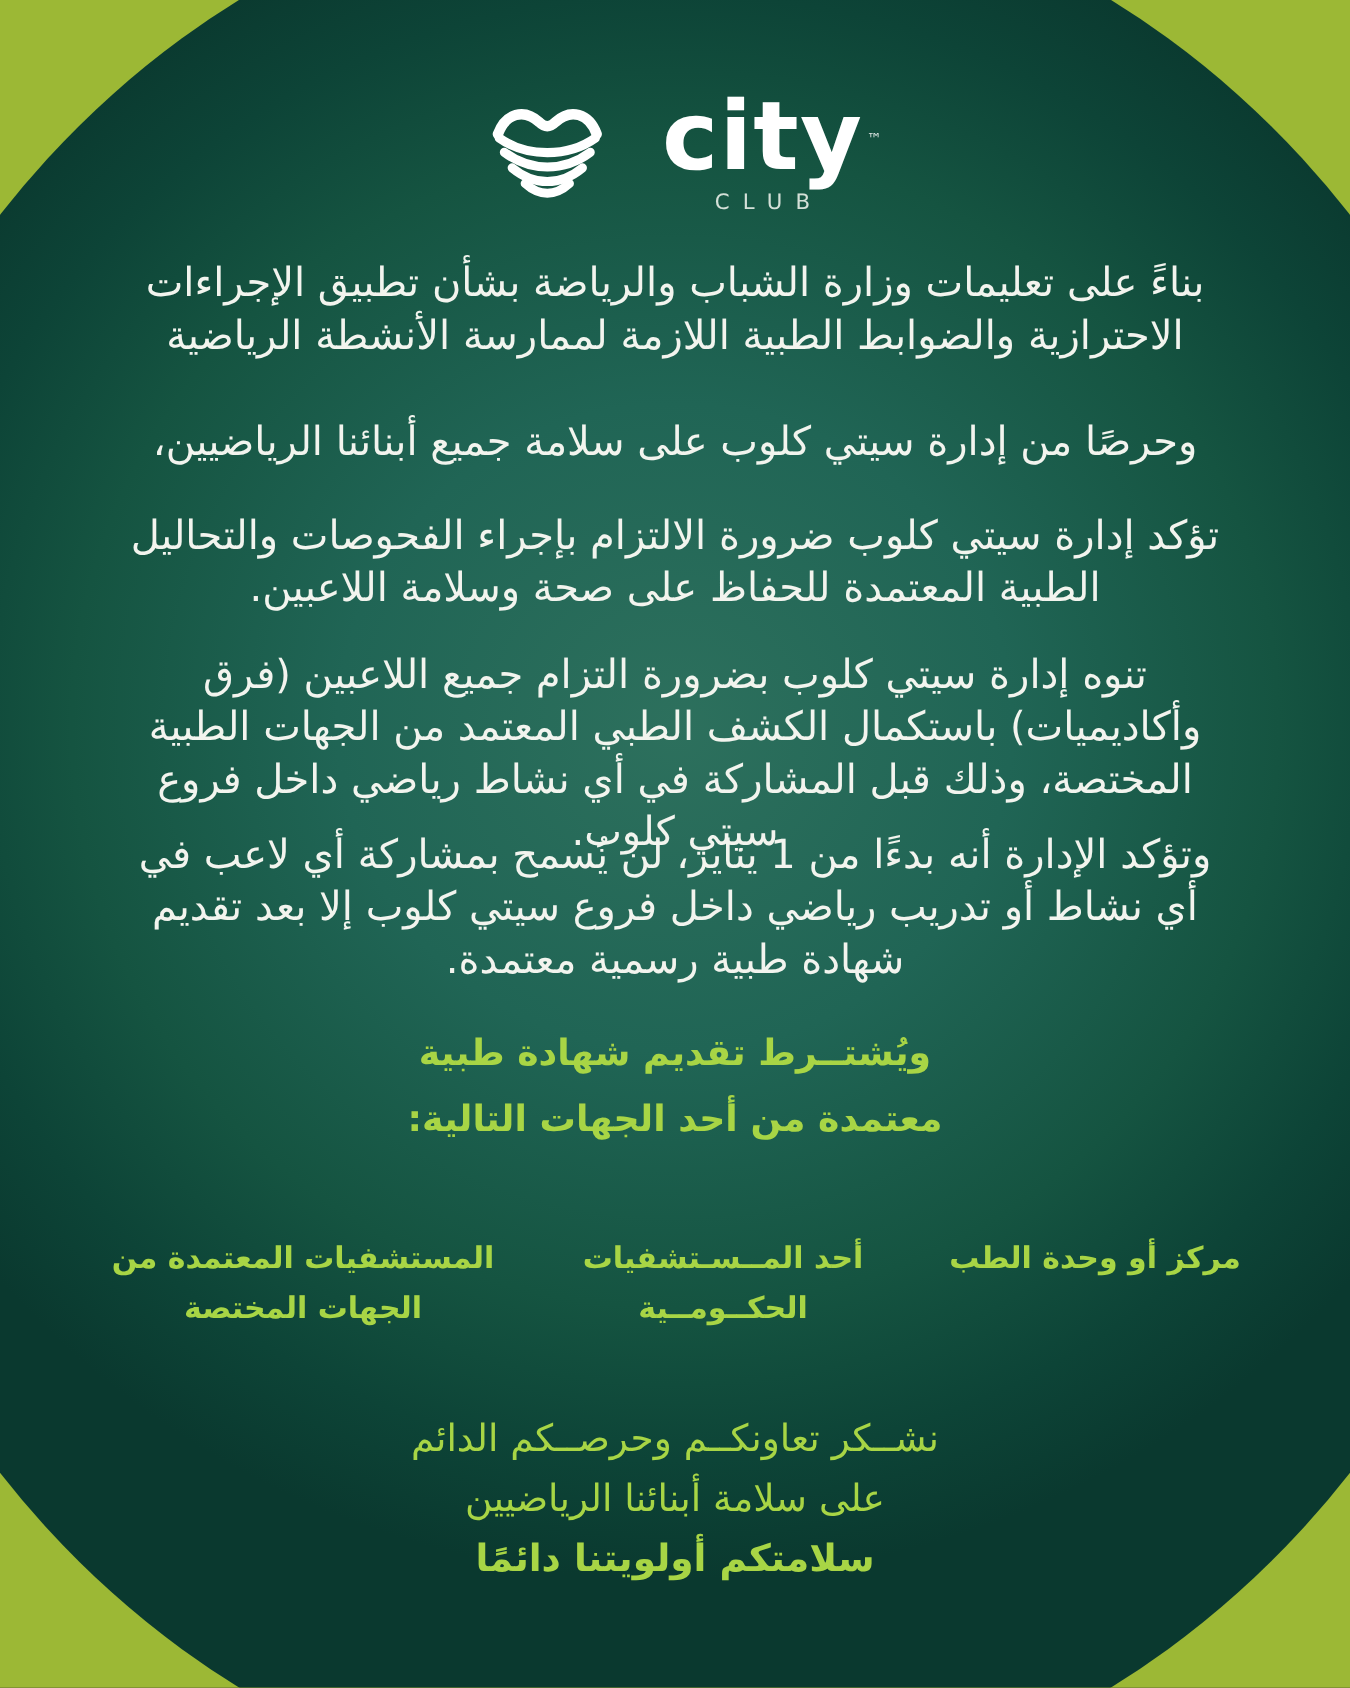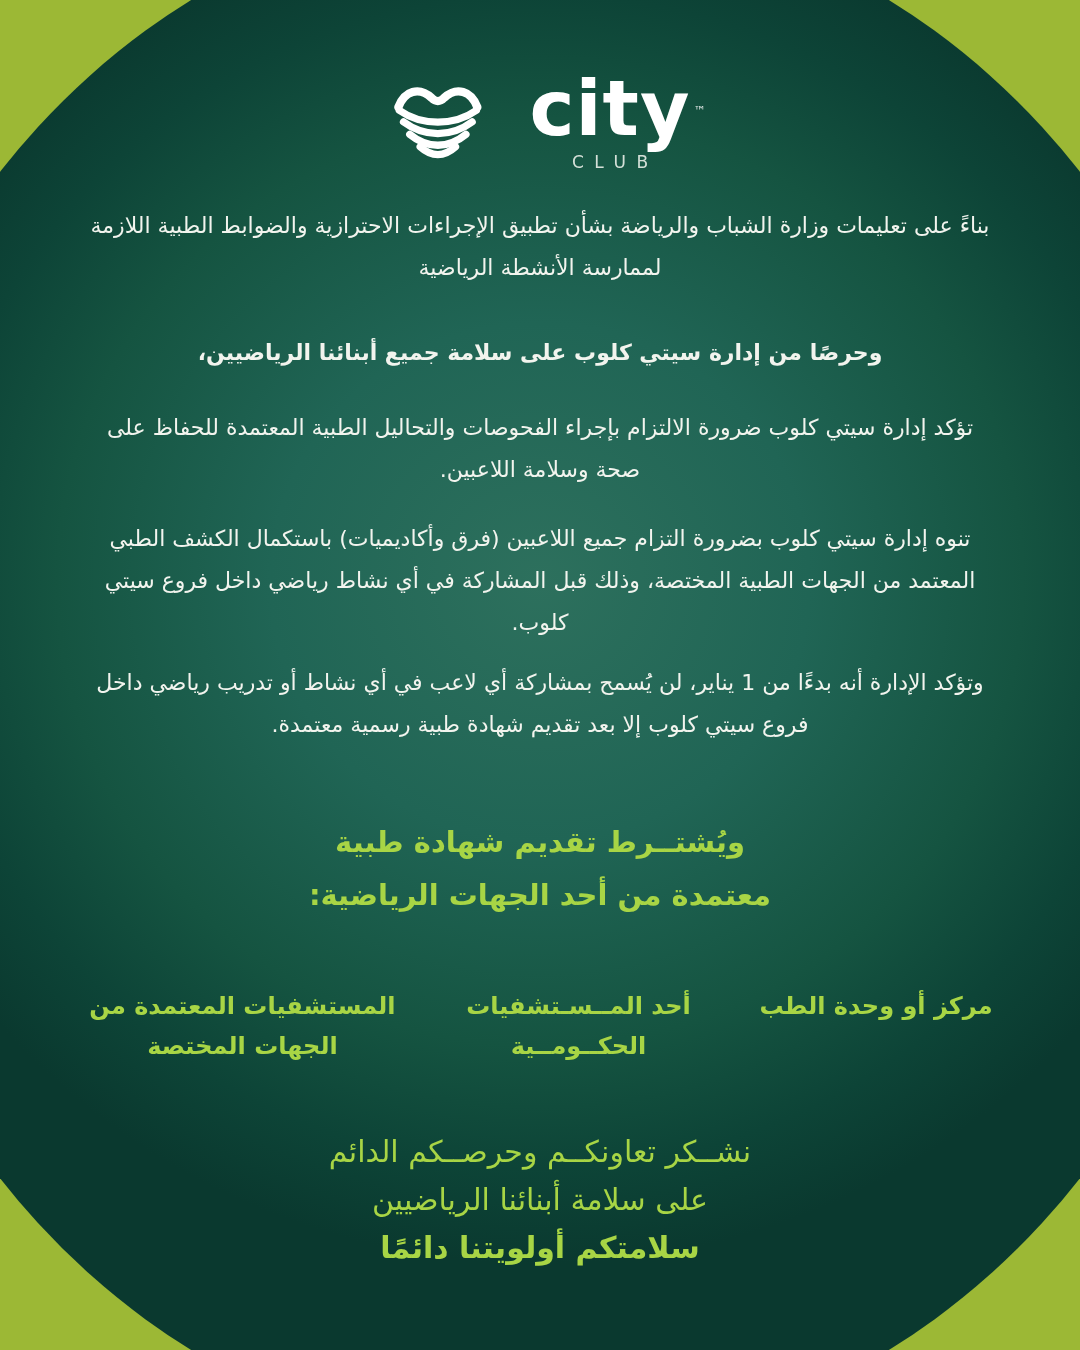--- a/index.html
+++ b/index.html
@@ -45,24 +45,24 @@
     font-size:17px;font-weight:normal;
     letter-spacing:.62em;text-indent:.62em;
     color:#e9efe8;opacity:.9;margin-top:6px;
   }
 
   
   .ar{direction:rtl;text-align:center;}
   .para{
     position:absolute;left:90px;width:900px;
     color:#f2f4ee;
-    font-size:22px;line-height:42px;font-weight:normal;
+    font-size:32px;line-height:42px;font-weight:normal;
   }
   .p1{top:205px;}
-  .p2{top:332px;font-weight:bold;}
+  .p2{top:332px;}
   .p3{top:407px;}
   .p4{top:518px;}
   .p5{top:662px;}
 
   .heading{
     position:absolute;left:140px;width:800px;top:816px;
     color:#a8d545;
     font-size:29px;line-height:53px;font-weight:bold;
   }
 
@@ -112,21 +112,21 @@
     </div>
 
     <div class="para ar p1">بناءً على تعليمات وزارة الشباب والرياضة بشأن تطبيق الإجراءات الاحترازية والضوابط الطبية اللازمة لممارسة الأنشطة الرياضية</div>
     <div class="para ar p2">وحرصًا من إدارة سيتي كلوب على سلامة جميع أبنائنا الرياضيين،</div>
     <div class="para ar p3">تؤكد إدارة سيتي كلوب ضرورة الالتزام بإجراء الفحوصات والتحاليل الطبية المعتمدة للحفاظ على صحة وسلامة اللاعبين.</div>
     <div class="para ar p4">تنوه إدارة سيتي كلوب بضرورة التزام جميع اللاعبين (فرق وأكاديميات) باستكمال الكشف الطبي المعتمد من الجهات الطبية المختصة، وذلك قبل المشاركة في أي نشاط رياضي داخل فروع سيتي كلوب.</div>
     <div class="para ar p5">وتؤكد الإدارة أنه بدءًا من 1 يناير، لن يُسمح بمشاركة أي لاعب في أي نشاط أو تدريب رياضي داخل فروع سيتي كلوب إلا بعد تقديم شهادة طبية رسمية معتمدة.</div>
 
     <div class="heading ar">
       <div>ويُشتــرط تقديم شهادة طبية</div>
-      <div>معتمدة من أحد الجهات الرياضية:</div>
+      <div>معتمدة من أحد الجهات التالية:</div>
     </div>
 
     <div class="sources-row">
       <div class="source-item source-1 ar">
         <div>مركز أو وحدة الطب</div>
       </div>
       <div class="source-item source-2 ar">
         <div>أحد المــسـتشفيات</div>
         <div>الحكــومــية</div>
       </div>

